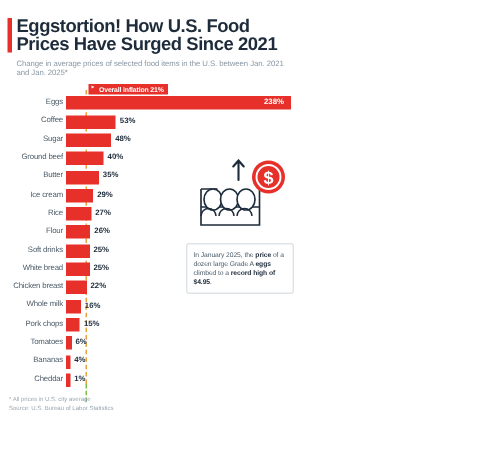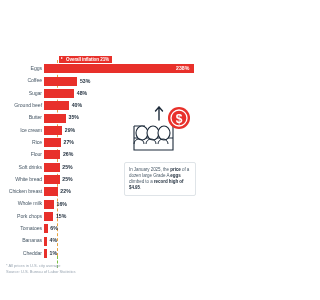--- a/index.html
+++ b/index.html
@@ -90,20 +90,25 @@
     font-size:4px; line-height:5.6px; color:#9aa6b2;
   }
   .footbar { position:absolute; left:0; top:278px; width:200px; height:22px; background:#fff; }
   .topline { position:absolute; left:0; top:0; width:200px; height:1px; background:#fff; }
 </style>
 </head>
 <body>
 
 <div class="sheet">
 
+  <div class="header">
+    <div class="title-accent"></div>
+    <div class="title">Eggstortion! How U.S. Food Prices Have Surged Since 2021</div>
+    <div class="subtitle">Change in average prices of selected food items in the U.S. between Jan. 2021 and Jan. 2025*</div>
+  </div>
 
   <div class="chart">
 
     <div class="badge-row">
       <div class="badge">
         <span class="tri"></span>
         <span>Overall inflation 21%</span>
       </div>
     </div>
 

